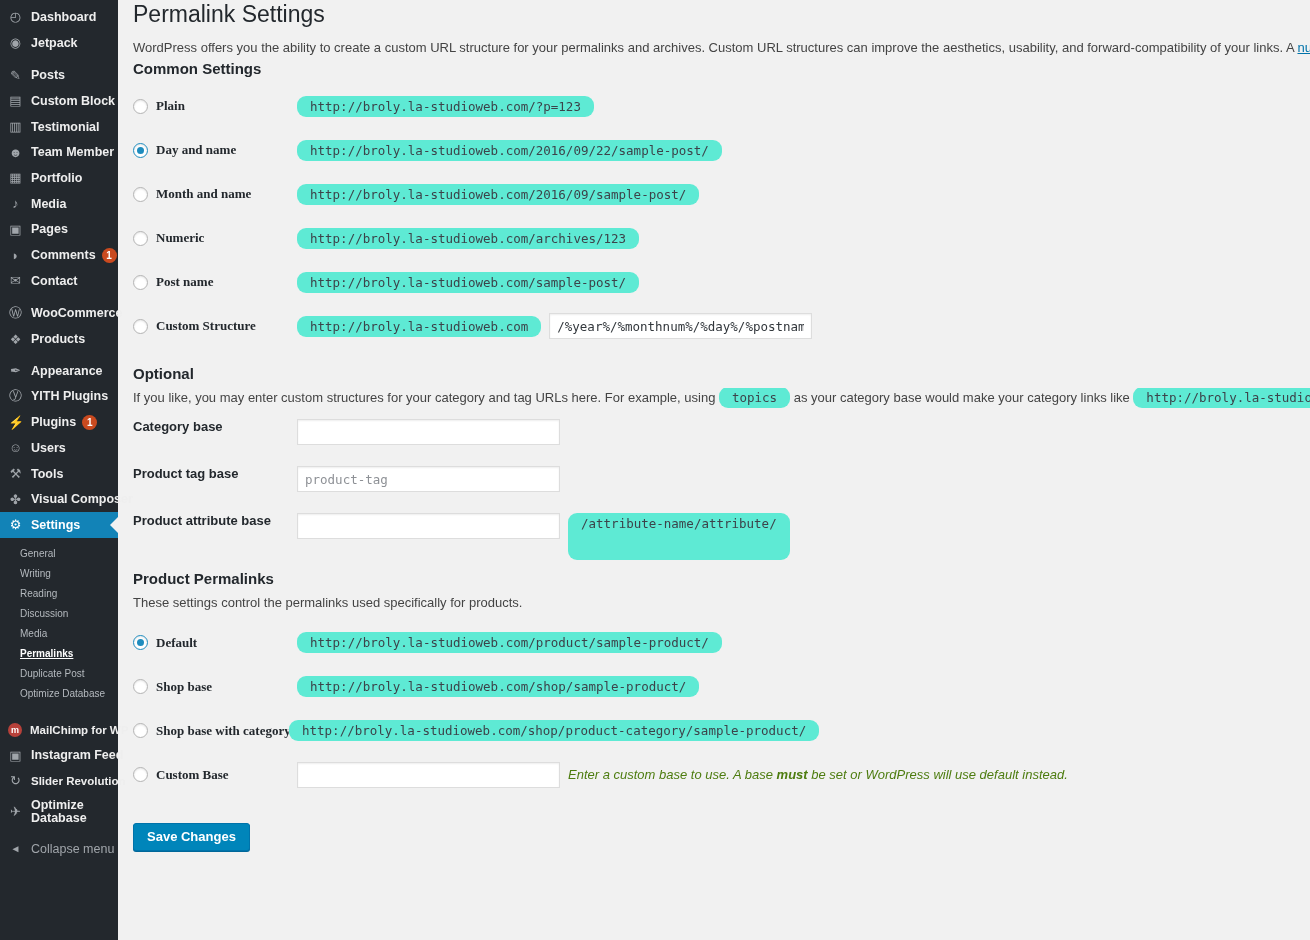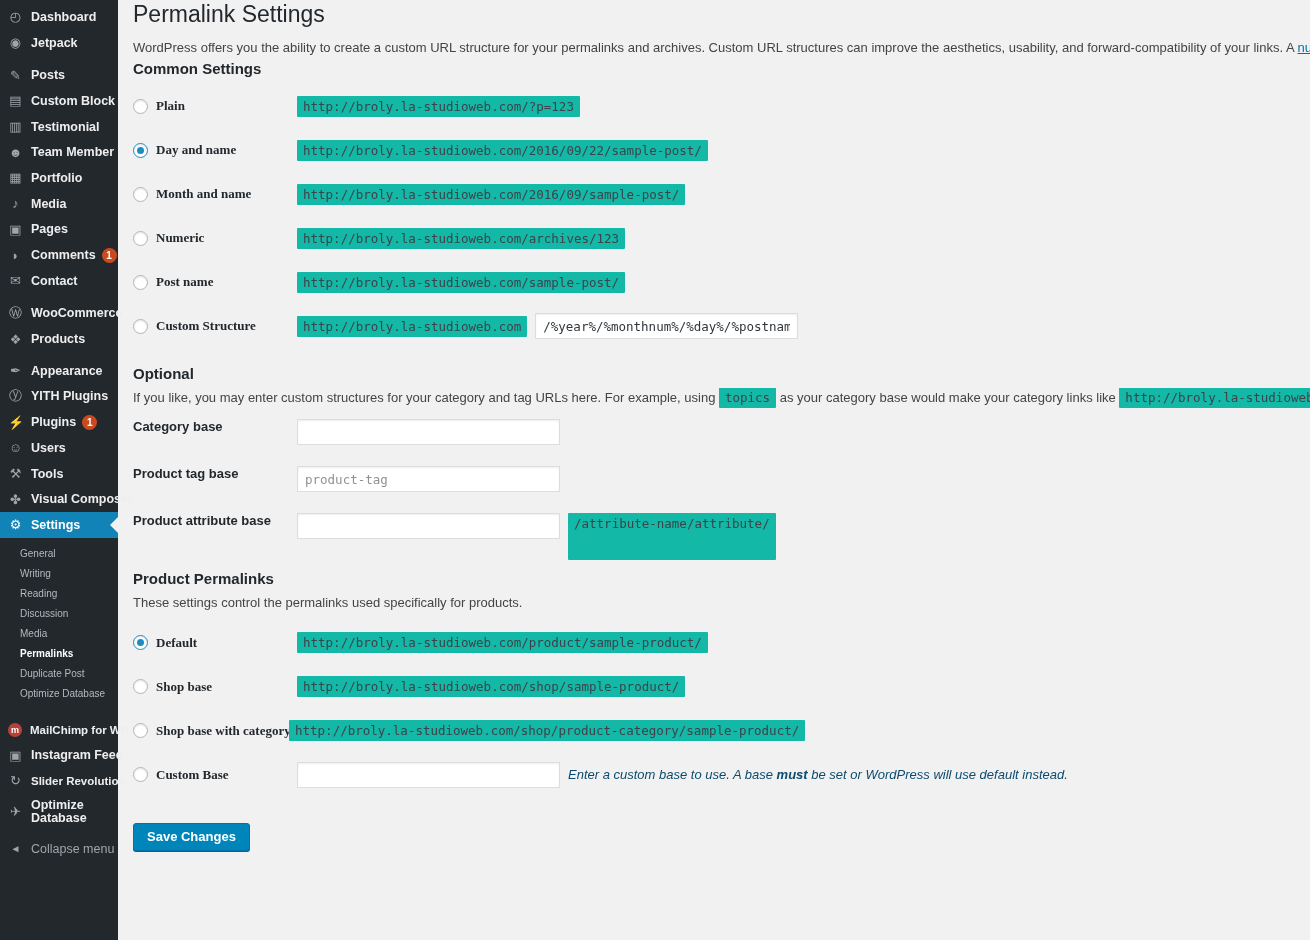--- a/index.html
+++ b/index.html
@@ -40,40 +40,40 @@
   .mc-circle {
     width:14px; height:14px; border-radius:50%; background:#b7413a;
     color:#fff; font-size:9px; display:inline-flex; align-items:center;
     justify-content:center; margin-right:8px; flex:none; font-weight:700;
   }
   #submenu { padding:6px 0 10px 0; }
   .sub-item {
     height:20px; display:flex; align-items:center; padding-left:20px;
     color:#b4b9be; font-size:10px; cursor:pointer; white-space:nowrap;
   }
-  .sub-item.current { color:#fff; font-weight:700; }
+  .sub-item.current { color:#fff; font-weight:700;text-decoration:underline; }
   .menu-item.two-line { height:36px; }
   .menu-item.two-line .ml { white-space:normal; line-height:1.05; }
   .menu-item.dim { color:#a0a5aa; font-weight:600; }
   
   #content { margin-left:118px; padding:0 0 0 15px; width:1192px; }
   h1 {
     font-size:23px; font-weight:400; color:#23282d; line-height:1.25;
     padding-top:0; margin-bottom:9px;
   }
   .nowrap { white-space:nowrap; overflow:hidden; }
   p.desc { font-size:13px; line-height:1.5; color:#444; }
   a.link { color:#0073aa; text-decoration:underline; cursor:pointer; }
   h2.section {
     font-size:15px; font-weight:700; color:#23282d;
     margin-top:3px; margin-bottom:4px;
   }
   .chip {
     font-family:"DejaVu Sans Mono", monospace; font-size:12.5px;
-    background:#14b8a6; color:#3c434a; padding:3px 6px; border-radius:1px;
+    background:#5eead4; color:#3c434a; padding:3px 13px; border-radius:9px;
   }
   .opt-row { display:flex; align-items:center; height:44px; }
   .opt-label-cell { width:164px; display:flex; align-items:center; flex:none; }
   .radio {
     width:15px; height:15px; border-radius:50%; background:#fff;
     border:1px solid #b4b4b4; margin-right:8px; flex:none; position:relative;
     box-shadow:inset 0 1px 2px rgba(0,0,0,.1); cursor:pointer;
   }
   .radio.selected { border-color:#1e8cbe; }
   .radio.selected::after {
@@ -86,21 +86,21 @@
     box-shadow:inset 0 1px 2px rgba(0,0,0,.07); padding:0 7px;
     font-family:"DejaVu Sans Mono", monospace; font-size:12.5px; color:#32373c;
     border-radius:0; outline:none;
   }
   input.txt::placeholder { color:#8e9196; opacity:1; }
   .field-row { display:flex; height:47px; }
   .field-label {
     width:164px; flex:none; font-size:13px; font-weight:600; color:#23282d;
   }
   .suffix-chip { margin-left:8px; }
-  .hint { font-style:italic; font-size:13px; color:#0c4a6e; margin-left:8px; }
+  .hint { font-style:italic; font-size:13px; color:#4d7c0f; margin-left:8px; }
   .save-btn {
     display:inline-block; margin-top:26px; padding:5px 13px 6px;
     background:#0085ba; color:#fff; font-size:13px; font-weight:600;
     border:1px solid #0073aa; border-radius:3px;
     box-shadow:0 1px 0 #006799; cursor:pointer;
     font-family:"Liberation Sans", sans-serif;
   }
 </style>
 </head>
 <body>

